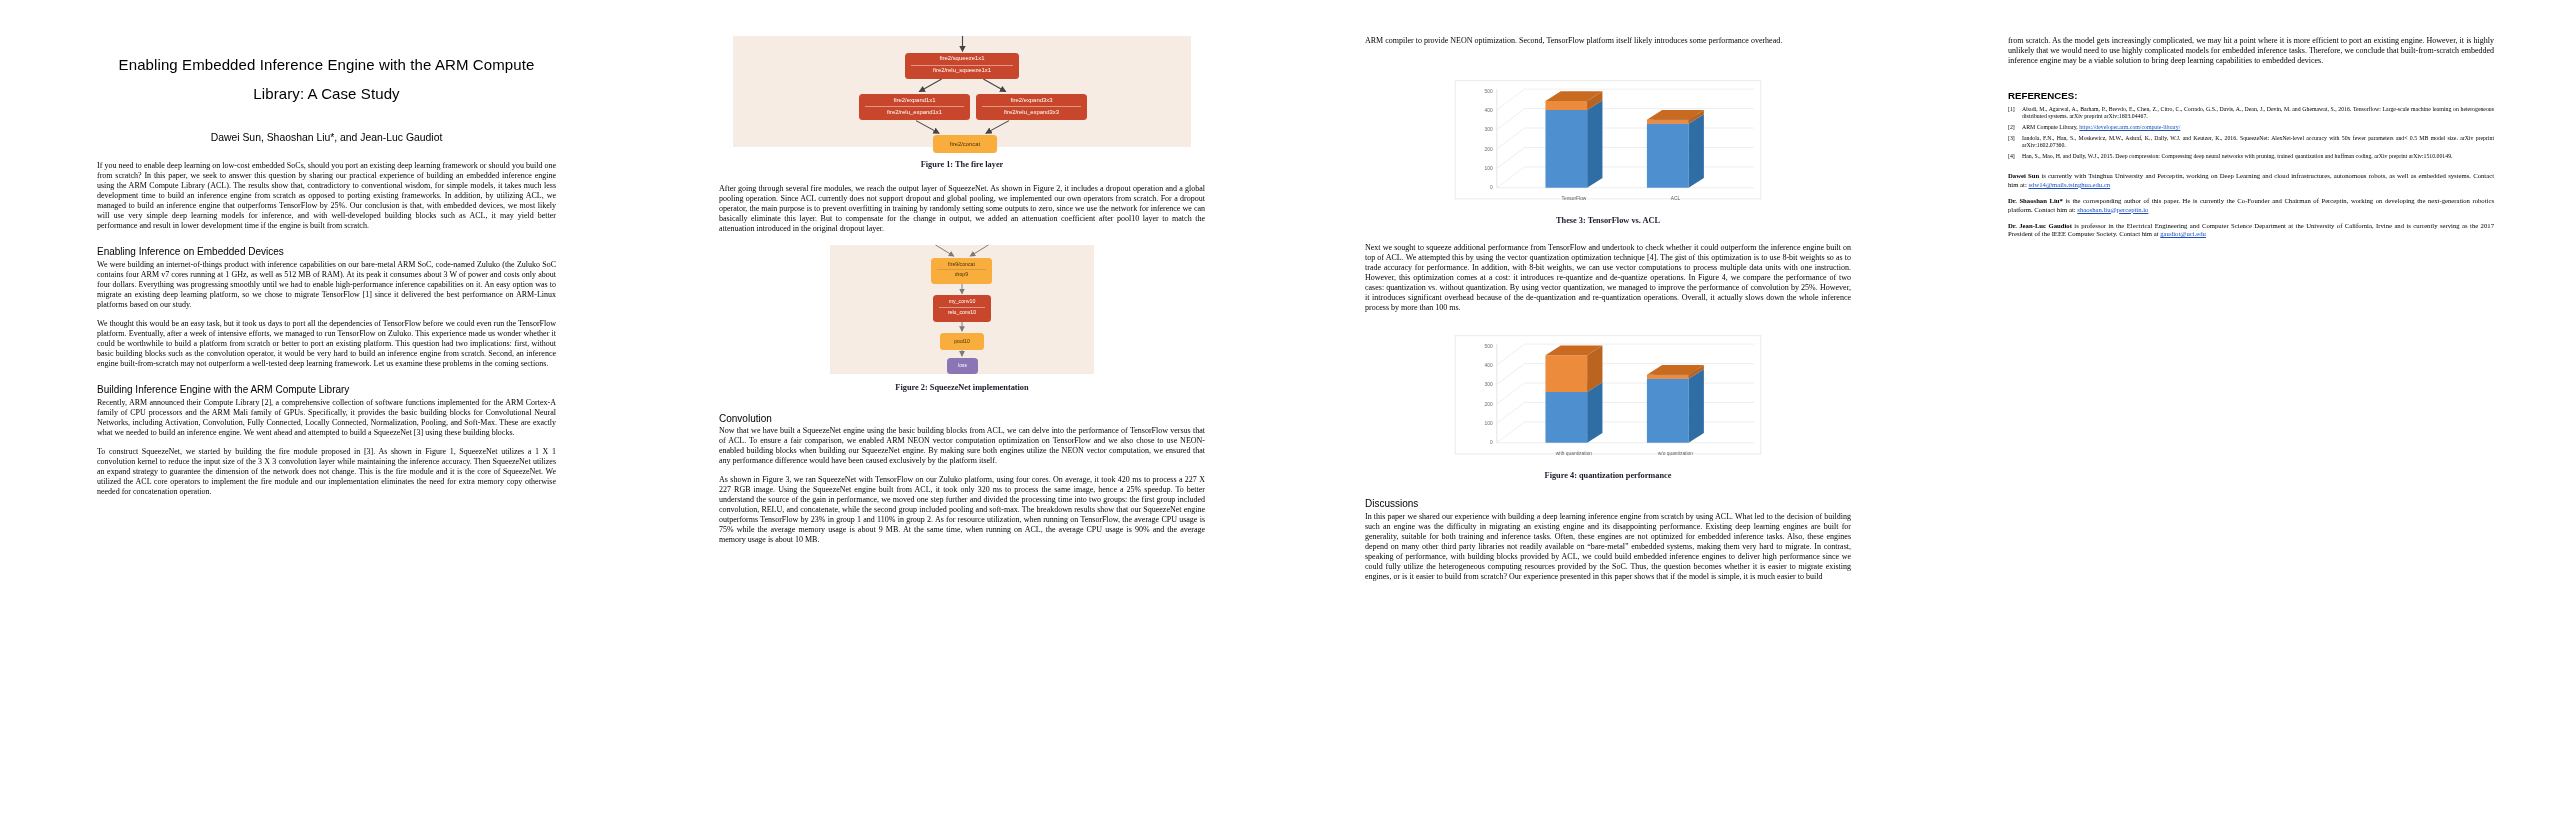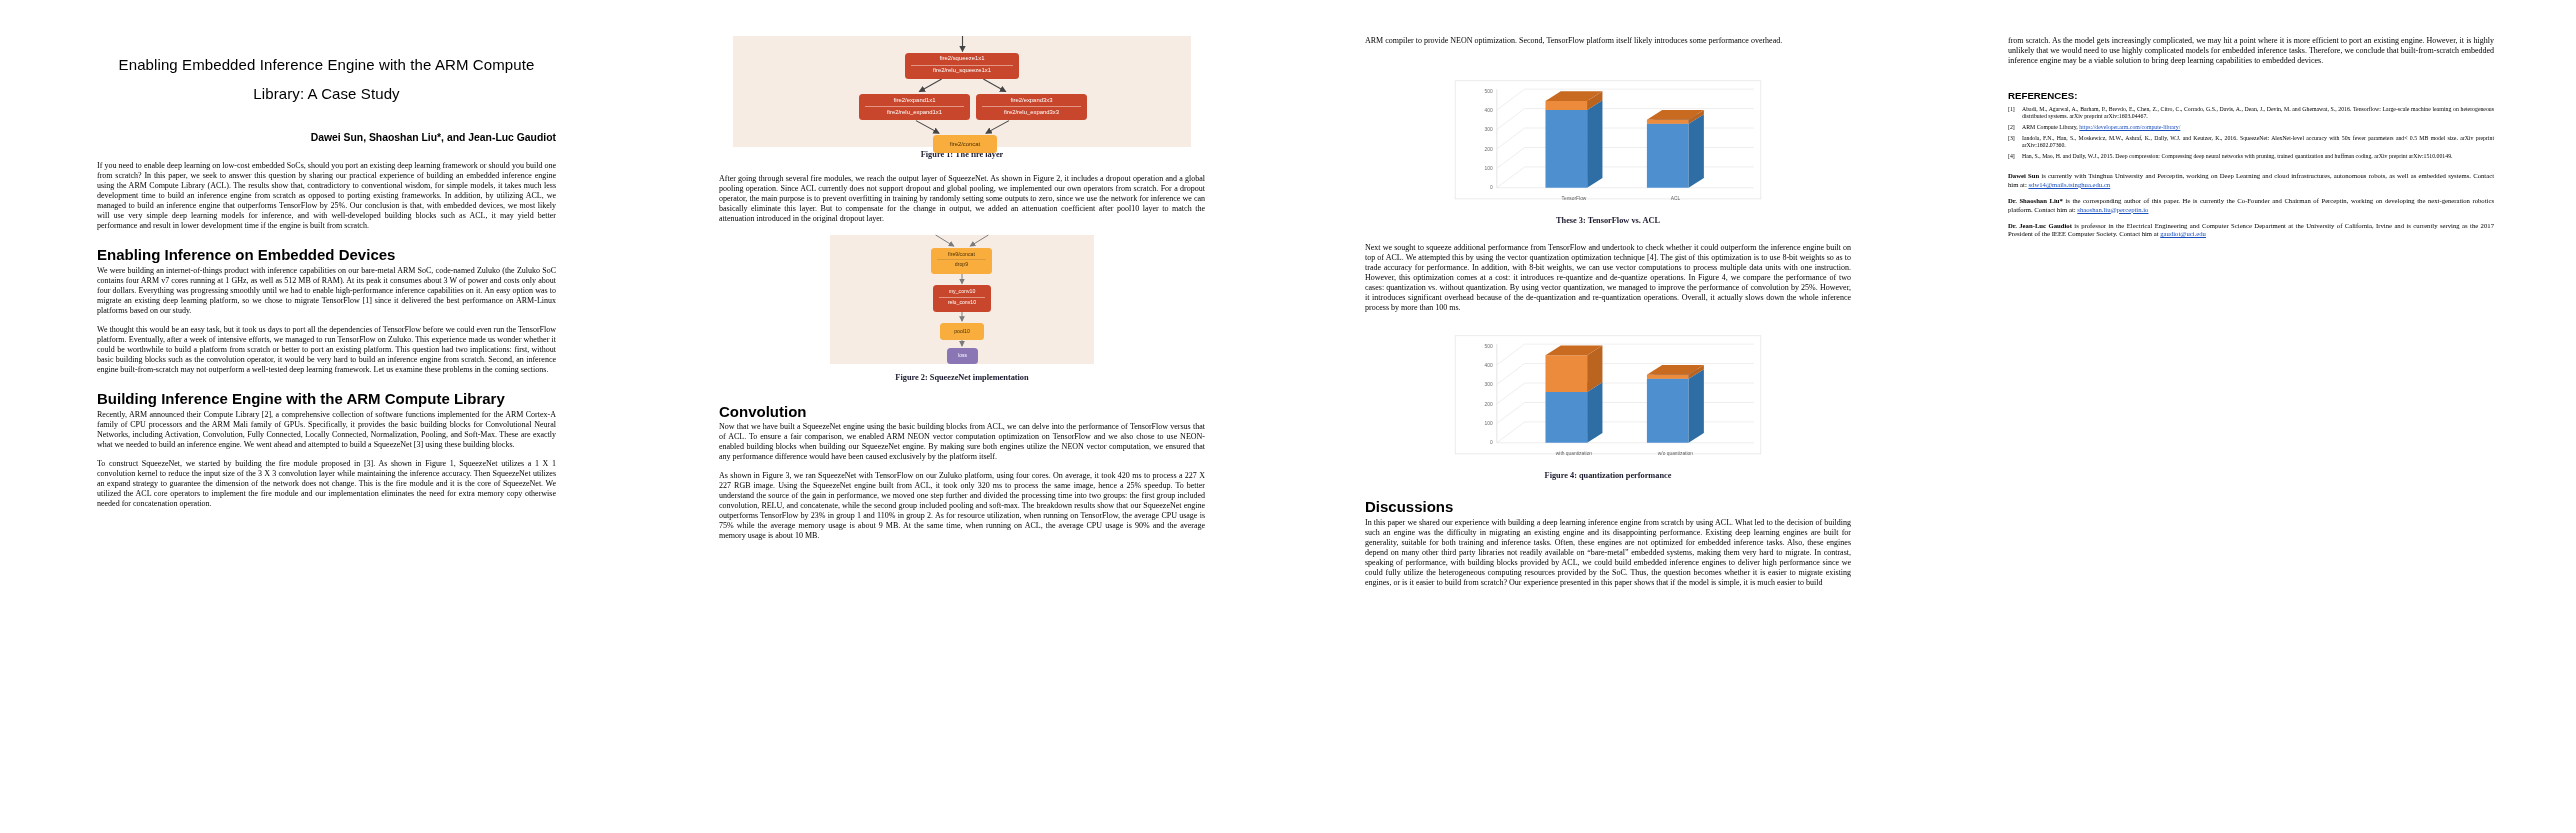--- a/index.html
+++ b/index.html
@@ -4,24 +4,24 @@
 <style>
   html,body{margin:0;padding:0;background:#ffffff;}
   body{width:2576px;height:834px;font-family:"Liberation Serif",serif;color:#000;overflow:hidden;}
   .page{position:relative;width:2576px;height:834px;background:#fff;}
   .col{position:absolute;top:0;height:834px;}
   .c1{left:97px;width:459px;}
   .c2{left:719px;width:486px;}
   .c3{left:1365px;width:486px;}
   .c4{left:2008px;width:486px;}
   h1.title{font-family:"Liberation Sans",sans-serif;font-weight:400;font-size:15px;line-height:29px;text-align:center;margin:50px 0 0 0;letter-spacing:0.1px;}
-  .authors{font-family:"Liberation Sans",sans-serif;font-size:10.4px;text-align:right;margin-top:23.6px;font-weight:bold;}
+  .authors{font-family:"Liberation Sans",sans-serif;font-size:10.4px;text-align:center;margin-top:23.6px;}
   p.body{font-size:8px;line-height:10px;text-align:justify;margin:9px 0 0 0;text-justify:inter-word;}
   p.body.first{margin-top:18px;}
-  h2.sec{font-family:"Liberation Sans",sans-serif;font-weight:bold;font-size:15px;margin:15.3px 0 2.8px 0;}
+  h2.sec{font-family:"Liberation Sans",sans-serif;font-weight:normal;font-size:10px;margin:15.3px 0 2.8px 0;}
   h2.refs{font-family:"Liberation Sans",sans-serif;font-weight:bold;font-size:9.7px;margin:0 0 5.6px 0;}
   .figcap{font-family:"Liberation Serif",serif;font-weight:bold;font-size:8.3px;text-align:center;margin-top:6.3px;color:#1a1a2e;}
   .figwrap{margin-top:4.2px;}
   
   .netbox{background:#f7ece4;position:relative;}
   .node{background:#c8472c;color:#fff;border-radius:3.5px;font-family:"Liberation Sans",sans-serif;text-align:center;line-height:1.35;}
   .node .l2{border-top:0.7px solid #e29784;margin:1.4px 5.6px 0 5.6px;padding-top:1.4px;}
   .node.orange{background:#f8ad3c;color:#4a3108;}
   .node.purple{background:#8a76b5;color:#fff;}
   svg.arrows{position:absolute;left:0;top:0;overflow:visible;}
@@ -80,21 +80,21 @@
         <div class="node" style="position:absolute;left:126px;top:58px;width:111px;height:26.4px;font-size:5.9px;padding-top:2.8px;box-sizing:border-box;">
           <div>fire2/expand1x1</div>
           <div class="l2">fire2/relu_expand1x1</div>
         </div>
         <div class="node" style="position:absolute;left:243px;top:58px;width:111px;height:26.4px;font-size:5.9px;padding-top:2.8px;box-sizing:border-box;">
           <div>fire2/expand3x3</div>
           <div class="l2">fire2/relu_expand3x3</div>
         </div>
         <div class="node orange" style="position:absolute;left:200px;top:99px;width:64px;height:18px;font-size:5.9px;line-height:18px;">fire2/concat</div>
       </div>
-      <div class="figcap" style="margin-top:3px">Figure 1: The fire layer</div>
+      <div class="figcap" style="margin-top:13px">Figure 1: The fire layer</div>
     </div>
 
     <p class="body" style="margin-top:15.3px">After going through several fire modules, we reach the output layer of SqueezeNet.  As shown in Figure 2, it includes a dropout operation and a global pooling operation.  Since ACL currently does not support dropout and global pooling, we implemented our own operators from scratch.  For a dropout operator, the main purpose is to prevent overfitting in training by randomly setting some outputs to zero, since we use the network for inference we can basically eliminate this layer.  But to compensate for the change in output, we added an attenuation coefficient after pool10 layer to match the attenuation introduced in the original dropout layer.</p>
 
     <div class="figwrap" style="margin-top:11px">
       <div class="netbox" style="margin:0 111px;height:129px;">
         <svg class="arrows" width="264" height="129" viewBox="0 0 380 186">
           <defs>
             <marker id="ah2" markerWidth="7" markerHeight="7" refX="5" refY="3" orient="auto">
               <path d="M0,0 L6,3 L0,6 z" fill="#7a7a7a"></path>

